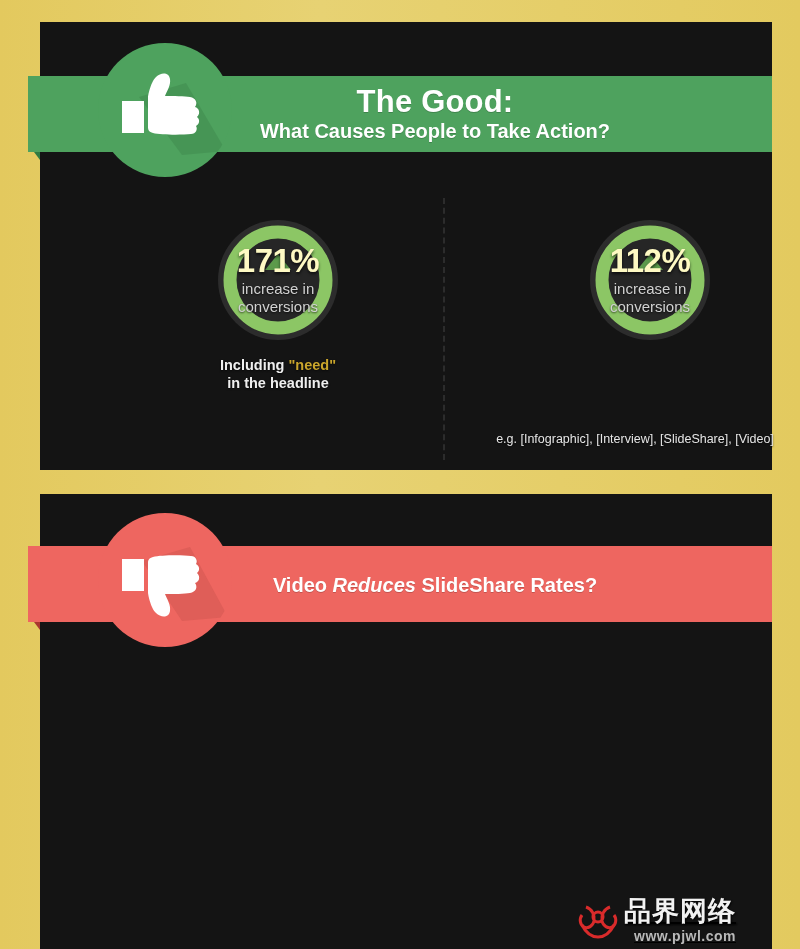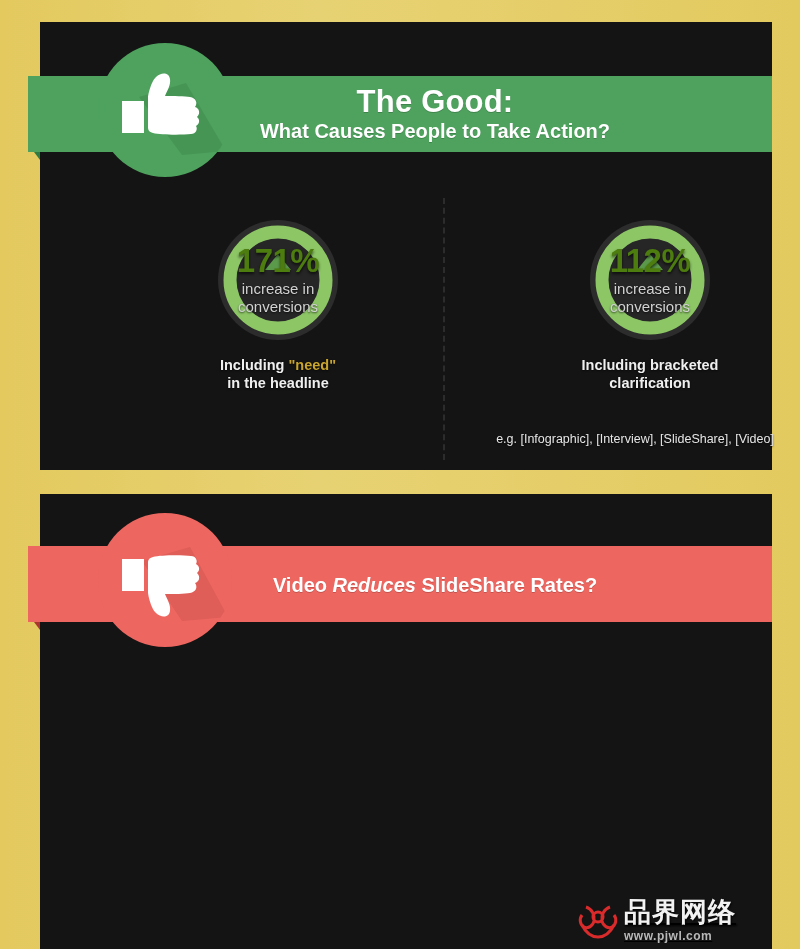--- a/index.html
+++ b/index.html
@@ -97,21 +97,21 @@
   .donut svg { display: block; }
   .donut-center {
     position: absolute;
     left: 0; right: 0; top: 0; bottom: 0;
     display: flex;
     flex-direction: column;
     align-items: center;
     justify-content: center;
   }
   .donut-pct {
-    color: #4d7c0f;
+    color: #fef9c3;
     font-weight: bold;
     letter-spacing: -0.5px;
     text-shadow: 0 2px 3px rgba(0,0,0,.65);
     line-height: 1;
     text-align: center;
   }
   .big  { font-size: 33px; }
   .donut-lbl {
     color: #d2d2d2;
     font-size: 15px;
@@ -167,24 +167,25 @@
   #wm-cn {
     color: #f2f2f2;
     font-size: 27px;
     font-weight: bold;
     letter-spacing: 1px;
     line-height: 1;
     text-shadow: 1px 1px 2px rgba(0,0,0,.9);
   }
   #wm-url {
     color: #b9b9b9;
-    font-size: 12px;
+    font-size: 14px;
     font-weight: bold;
     letter-spacing: .5px;
     margin-top: 3px;
+    text-align: right;
   }
 </style>
 </head>
 <body>
 
 <div id="stage">
 
   <div class="panel" id="panel-good">
 
     <div class="fold" id="fold-good"></div>
@@ -239,24 +240,20 @@
           <polygon points="62,36 75,52 49,52" fill="#5C9A4B"></polygon>
         </svg>
         <div class="donut-center">
           <div class="donut-pct big">112%</div>
           <div class="donut-lbl">
             <div>increase in</div>
             <div>conversions</div>
           </div>
         </div>
       </div>
-      <div class="caption">
-        <span>Including bracketed</span><br>
-        <span>clarification</span>
-      </div>
     </div>
 
     <div class="eg-line">e.g. [Infographic], [Interview], [SlideShare], [Video]</div>
   </div>
 
   <div class="panel" id="panel-bad">
 
     <div class="fold" id="fold-bad"></div>
 
     <div class="banner" id="banner-bad">

